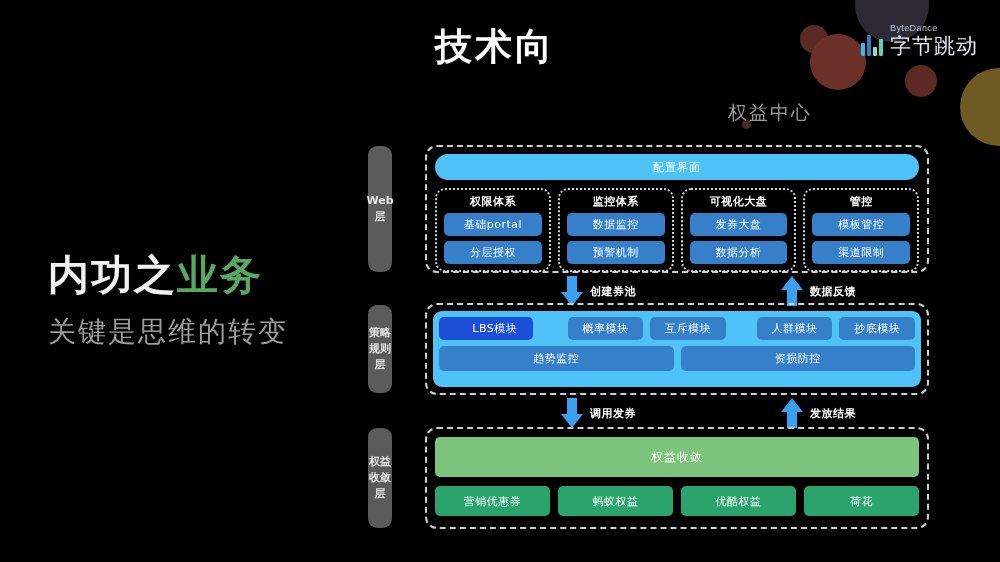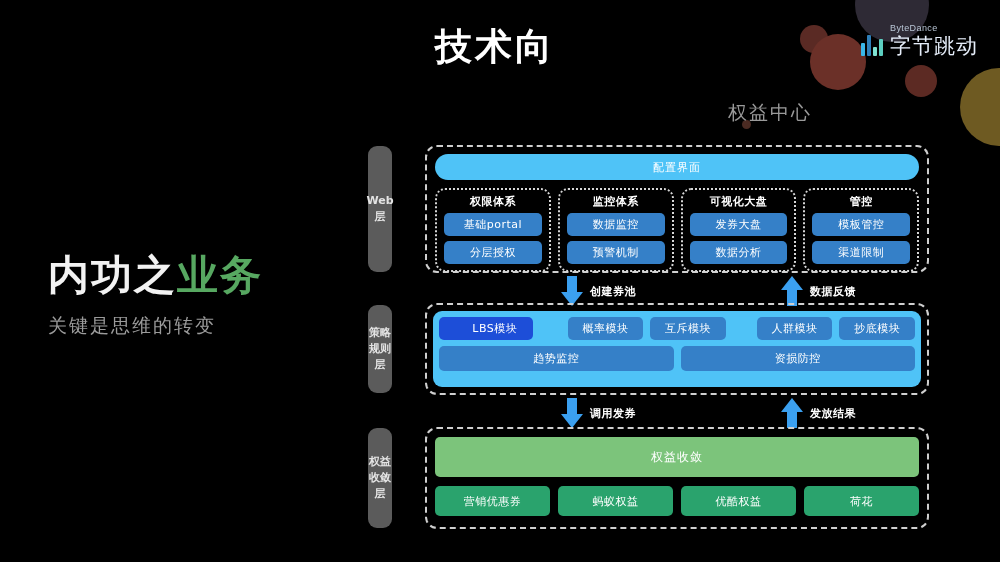--- a/index.html
+++ b/index.html
@@ -98,21 +98,21 @@
     font-size: 41px;
     font-weight: bold;
     letter-spacing: 2px;
     line-height: 1.15;
     color: #f2f2f2;
     white-space: nowrap;
   }
   #left-copy .lead .hl { color: #57a861; }
   #left-copy .sub {
     margin-top: 14px;
-    font-size: 19px;
+    font-size: 28px;
     letter-spacing: 2px;
     color: #9b9b9b;
     white-space: nowrap;
   }
 
   
   #diagram {
     position: absolute;
     left: 365px;
     top: 140px;

